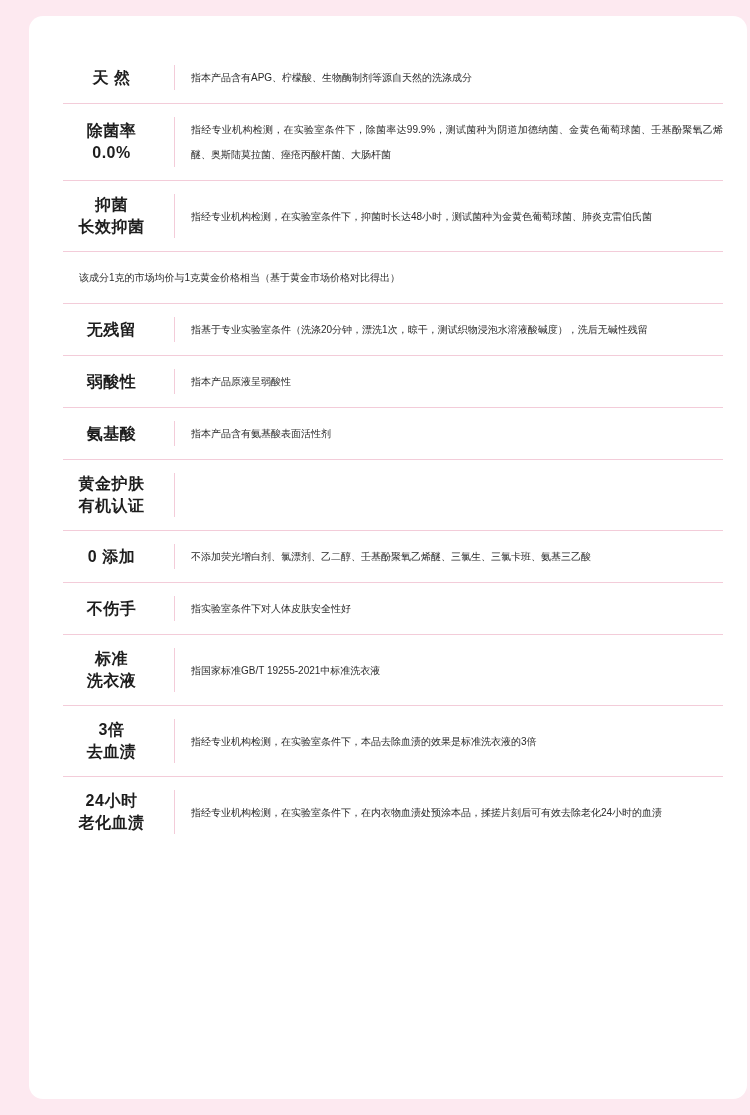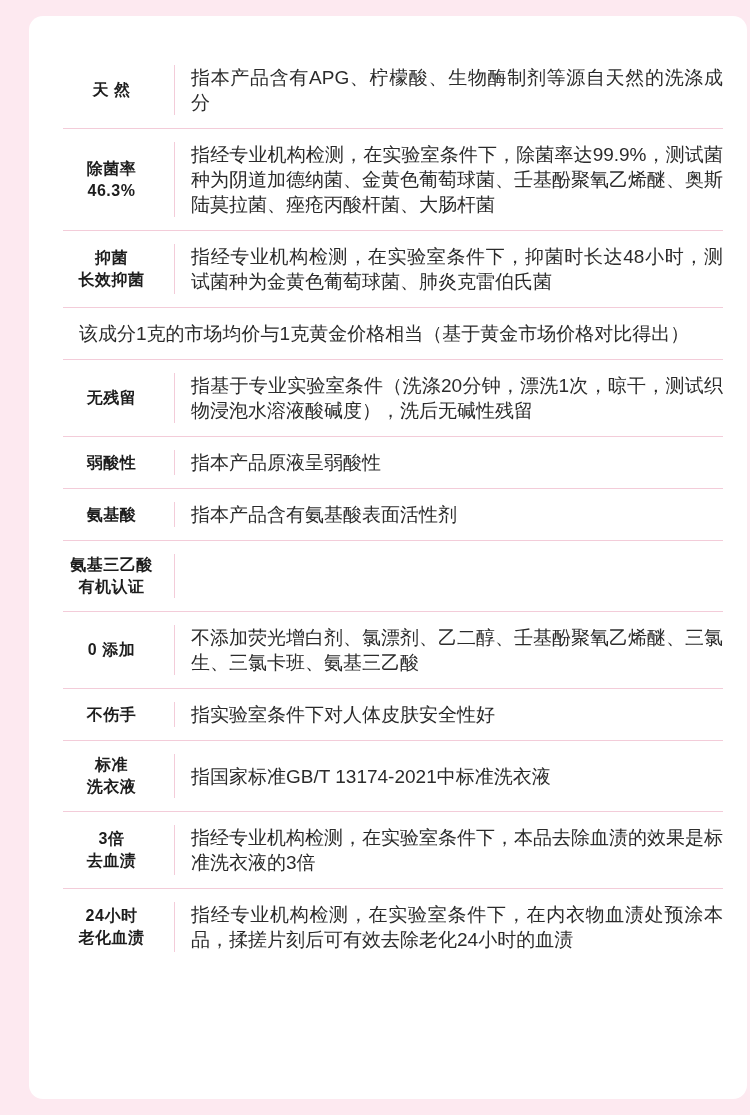--- a/index.html
+++ b/index.html
@@ -63,21 +63,21 @@
     line-height: 22px;
     letter-spacing: 0.5px;
   }
   .term .line {
     display: block;
     white-space: nowrap;
   }
   .desc {
     flex: 1;
     padding-left: 16px;
-    font-size: 19px;
+    font-size: 10px;
     line-height: 25px;
     color: #2b2b2b;
     display: flex;
     flex-direction: column;
     justify-content: center;
   }
   .desc p {
     margin: 0;
     text-align: justify;
   }
@@ -92,21 +92,21 @@
           <div class="term">
             <span class="line">天  然</span>
           </div>
           <div class="desc">
             <p>指本产品含有APG、柠檬酸、生物酶制剂等源自天然的洗涤成分</p>
           </div>
         </div>
         <div class="row">
           <div class="term">
             <span class="line">除菌率</span>
-            <span class="line">46.3%</span>
+            <span class="line">0.0%</span>
           </div>
           <div class="desc">
             <p>指经专业机构检测，在实验室条件下，除菌率达99.9%，测试菌种为阴道加德纳菌、金黄色葡萄球菌、壬基酚聚氧乙烯醚、奥斯陆莫拉菌、痤疮丙酸杆菌、大肠杆菌</p>
           </div>
         </div>
         <div class="row">
           <div class="term">
             <span class="line">抑菌</span>
             <span class="line">长效抑菌</span>
           </div>
@@ -138,21 +138,21 @@
         <div class="row">
           <div class="term">
             <span class="line">氨基酸</span>
           </div>
           <div class="desc">
             <p>指本产品含有氨基酸表面活性剂</p>
           </div>
         </div>
         <div class="row">
           <div class="term">
-            <span class="line">氨基三乙酸</span>
+            <span class="line">黄金护肤</span>
             <span class="line">有机认证</span>
           </div>
         </div>
         <div class="row">
           <div class="term">
             <span class="line">0 添加</span>
           </div>
           <div class="desc">
             <p>不添加荧光增白剂、氯漂剂、乙二醇、壬基酚聚氧乙烯醚、三氯生、三氯卡班、氨基三乙酸</p>
           </div>
@@ -164,21 +164,21 @@
           <div class="desc">
             <p>指实验室条件下对人体皮肤安全性好</p>
           </div>
         </div>
         <div class="row">
           <div class="term">
             <span class="line">标准</span>
             <span class="line">洗衣液</span>
           </div>
           <div class="desc">
-            <p>指国家标准GB/T 13174-2021中标准洗衣液</p>
+            <p>指国家标准GB/T 19255-2021中标准洗衣液</p>
           </div>
         </div>
         <div class="row">
           <div class="term">
             <span class="line">3倍</span>
             <span class="line">去血渍</span>
           </div>
           <div class="desc">
             <p>指经专业机构检测，在实验室条件下，本品去除血渍的效果是标准洗衣液的3倍</p>
           </div>

